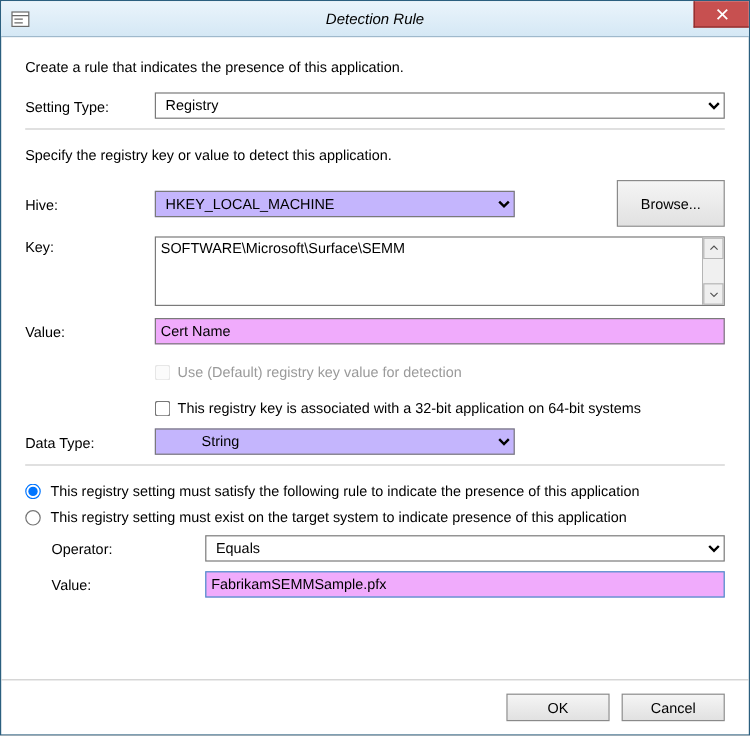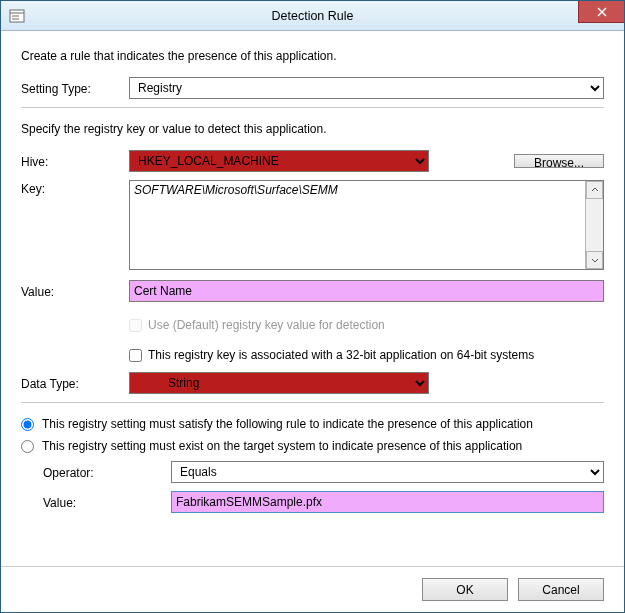--- a/index.html
+++ b/index.html
@@ -13,21 +13,21 @@
     height: 30px; background: linear-gradient(#eaf4fb, #d5e8f5);
     border-bottom: 1px solid #9fb9cc;
     display: flex; align-items: center; position: relative;
   }
   .titlebar-icon {
     width: 16px; height: 16px; margin-left: 8px;
     display: inline-flex; align-items: center; justify-content: center;
   }
   .titlebar-title {
     position: absolute; left: 0; right: 0; text-align: center;
-    font-size: 12.5px; color: #000; pointer-events: none;
+    font-size: 12.5px; color: #000; pointer-events: none; font-style: italic;
   }
   .close-btn {
     position: absolute; right: 0; top: 0; width: 46px; height: 22px;
     background: #c75050; border: 1px solid #8a2b2b; border-top: none; border-right: none;
     display: flex; align-items: center; justify-content: center; cursor: default;
   }
   .close-btn svg { width: 10px; height: 10px; }
   .content {
     flex: 1; padding: 18px 20px 12px 20px; color: #000;
     overflow: hidden;
@@ -38,30 +38,30 @@
   .lbl { width: 108px; flex-shrink: 0; padding-top: 2px; }
   .lbl-indent { width: 130px; padding-left: 22px; }
   .field { flex: 1; }
   .sep {
     border: none; border-top: 1px solid #ccc; margin: 8px 0 14px 0;
   }
   select, input[type=text] {
     width: 100%; height: 22px; border: 1px solid #7a7a7a;
     padding: 1px 4px; background: #f0abfc; font-family: inherit;
   }
-  select { background: #b91c1c; }
+  select { background: #c4b5fd; }
   .hive-row select { width: 300px; }
   .browse-btn {
-    width: 90px; height: 14px; margin-left: auto;
+    width: 90px; height: 39px; margin-left: auto;
     background: linear-gradient(#f5f5f5, #e1e1e1);
     border: 1px solid #8a8a8a; cursor: default;
   }
   .key-box {
     position: relative; border: 1px solid #7a7a7a; background: #fff;
-    height: 90px; padding: 2px 32px 2px 4px; font-style: italic;
+    height: 58px; padding: 2px 32px 2px 4px;
   }
   .key-box .spin {
     position: absolute; right: 0; top: 0; bottom: 0; width: 18px;
     border-left: 1px solid #b5b5b5; display: flex; flex-direction: column;
   }
   .spin button {
     flex: 0 0 18px; border: 1px solid #b5b5b5; background: #efefef; padding: 0;
     display: flex; align-items: center; justify-content: center; cursor: default;
   }
   .spin .track { flex: 1; background: #f0f0f0; }

